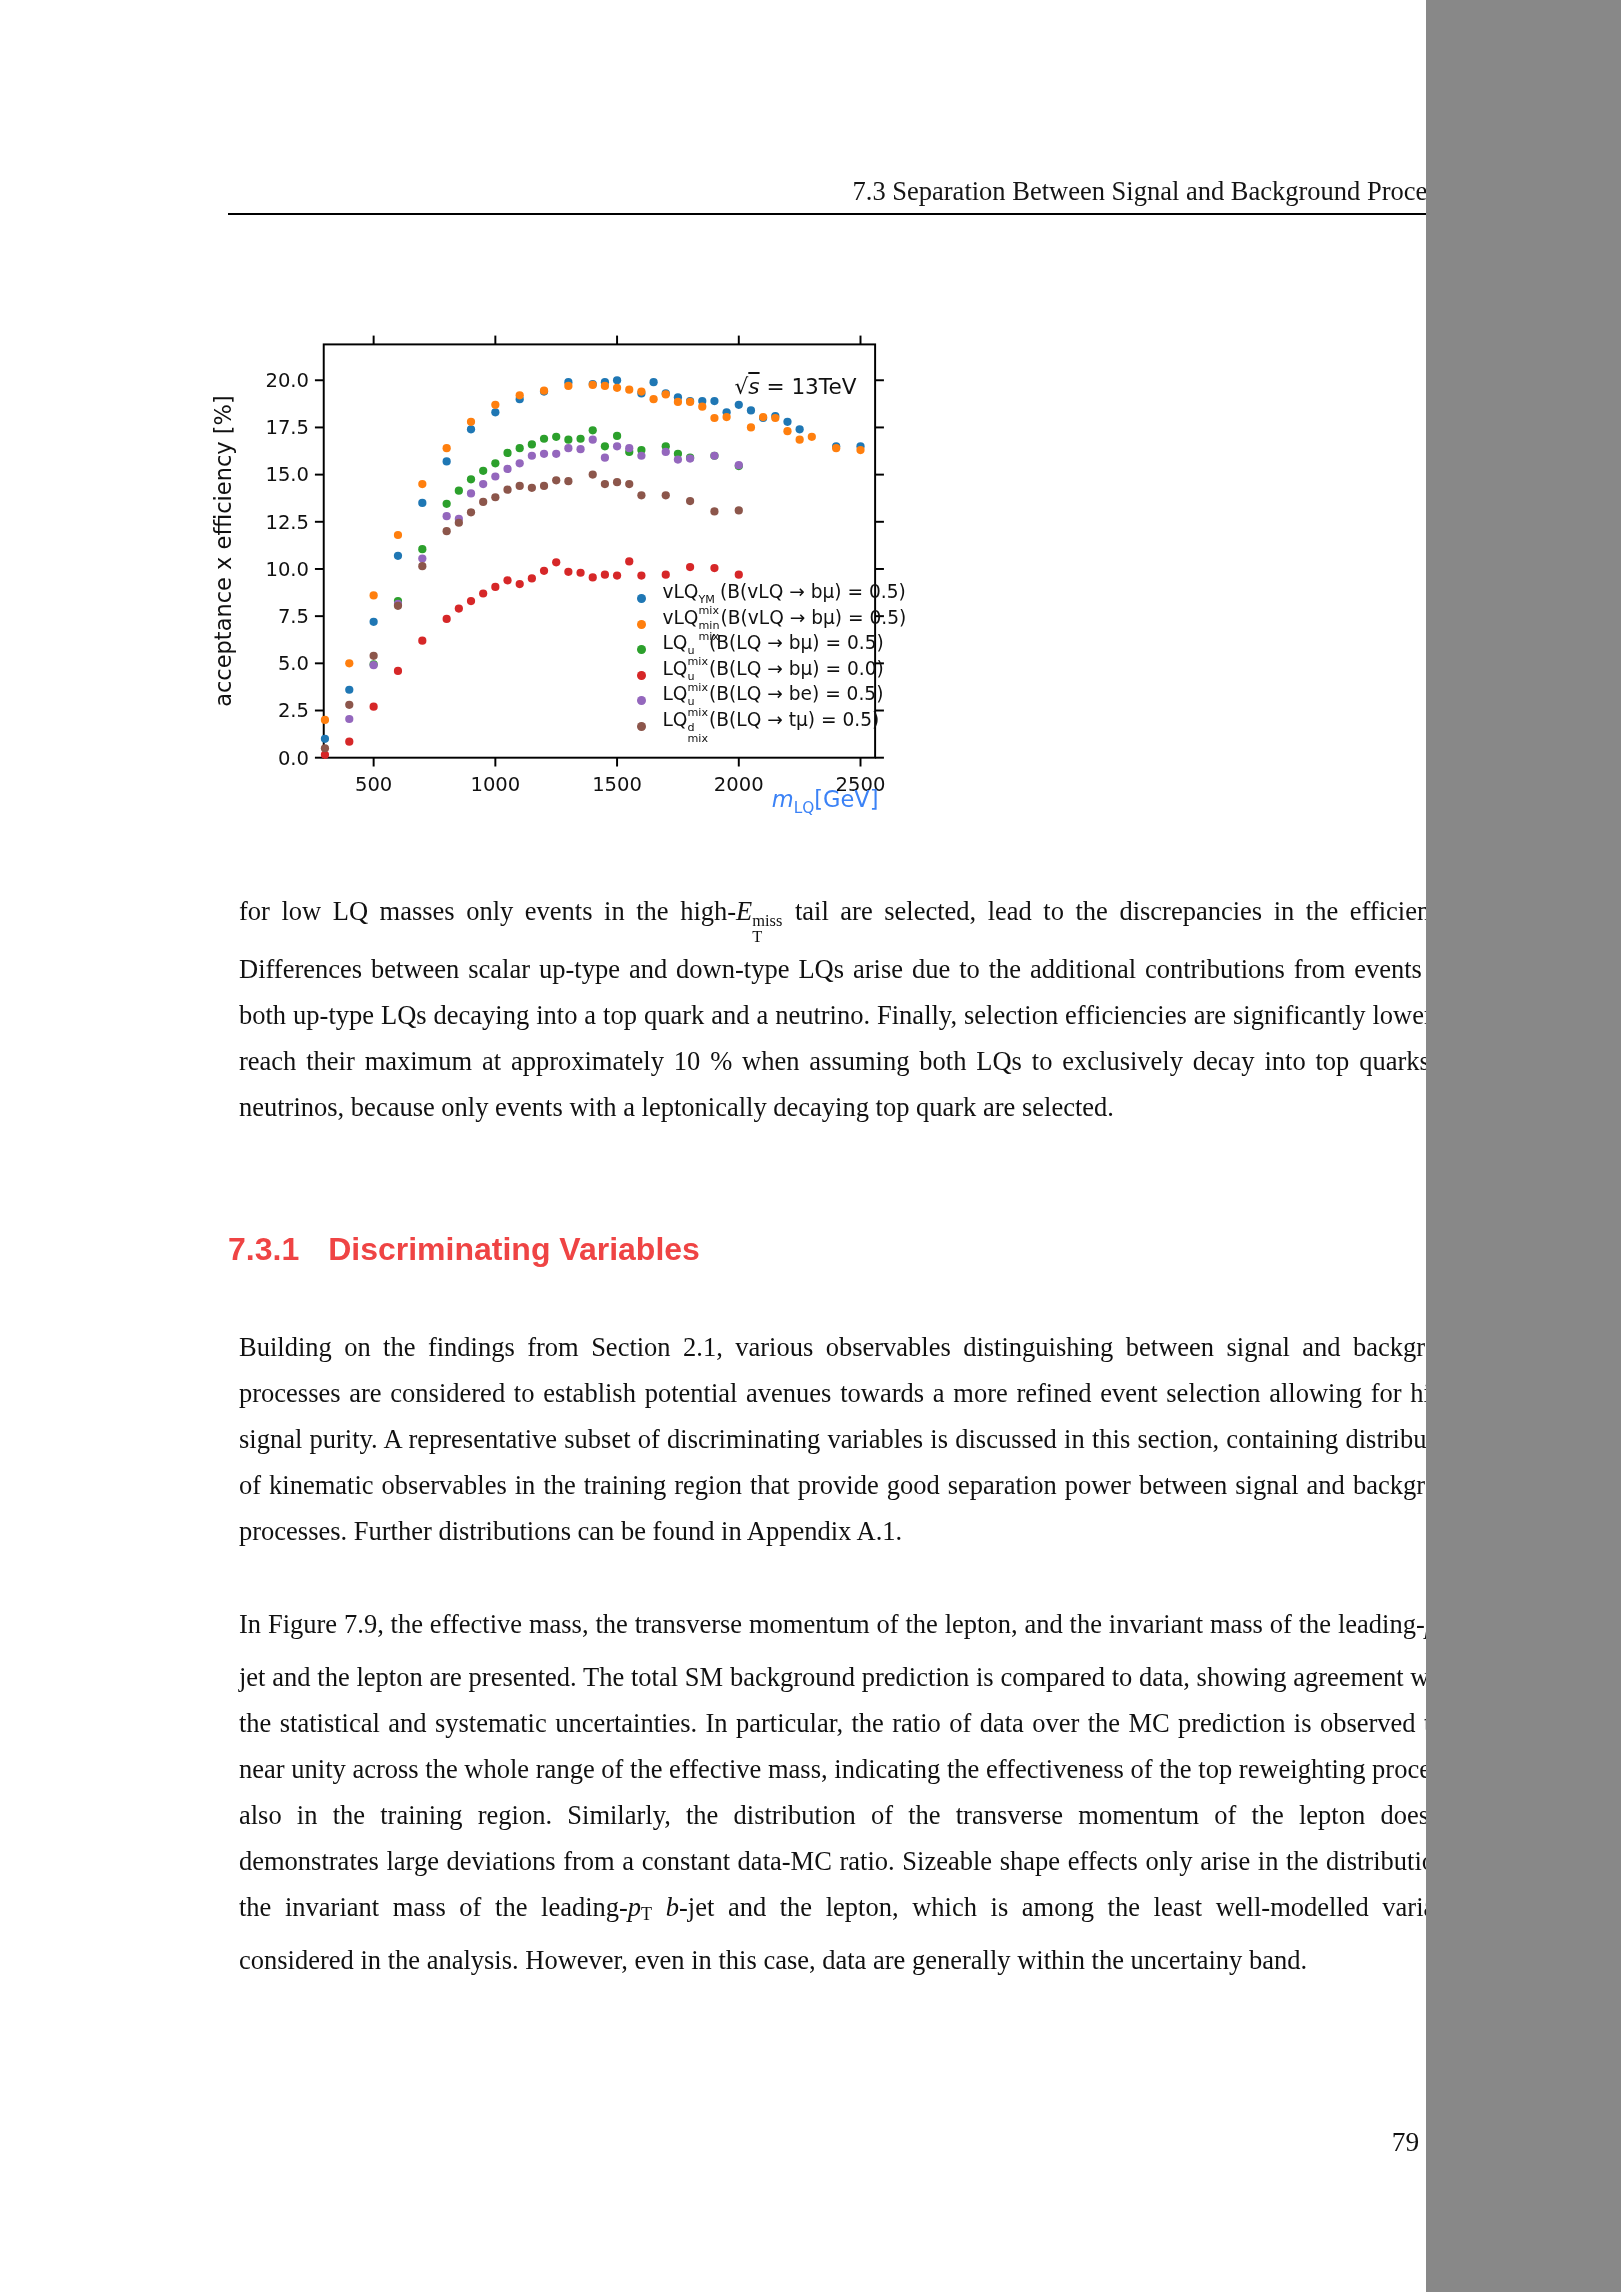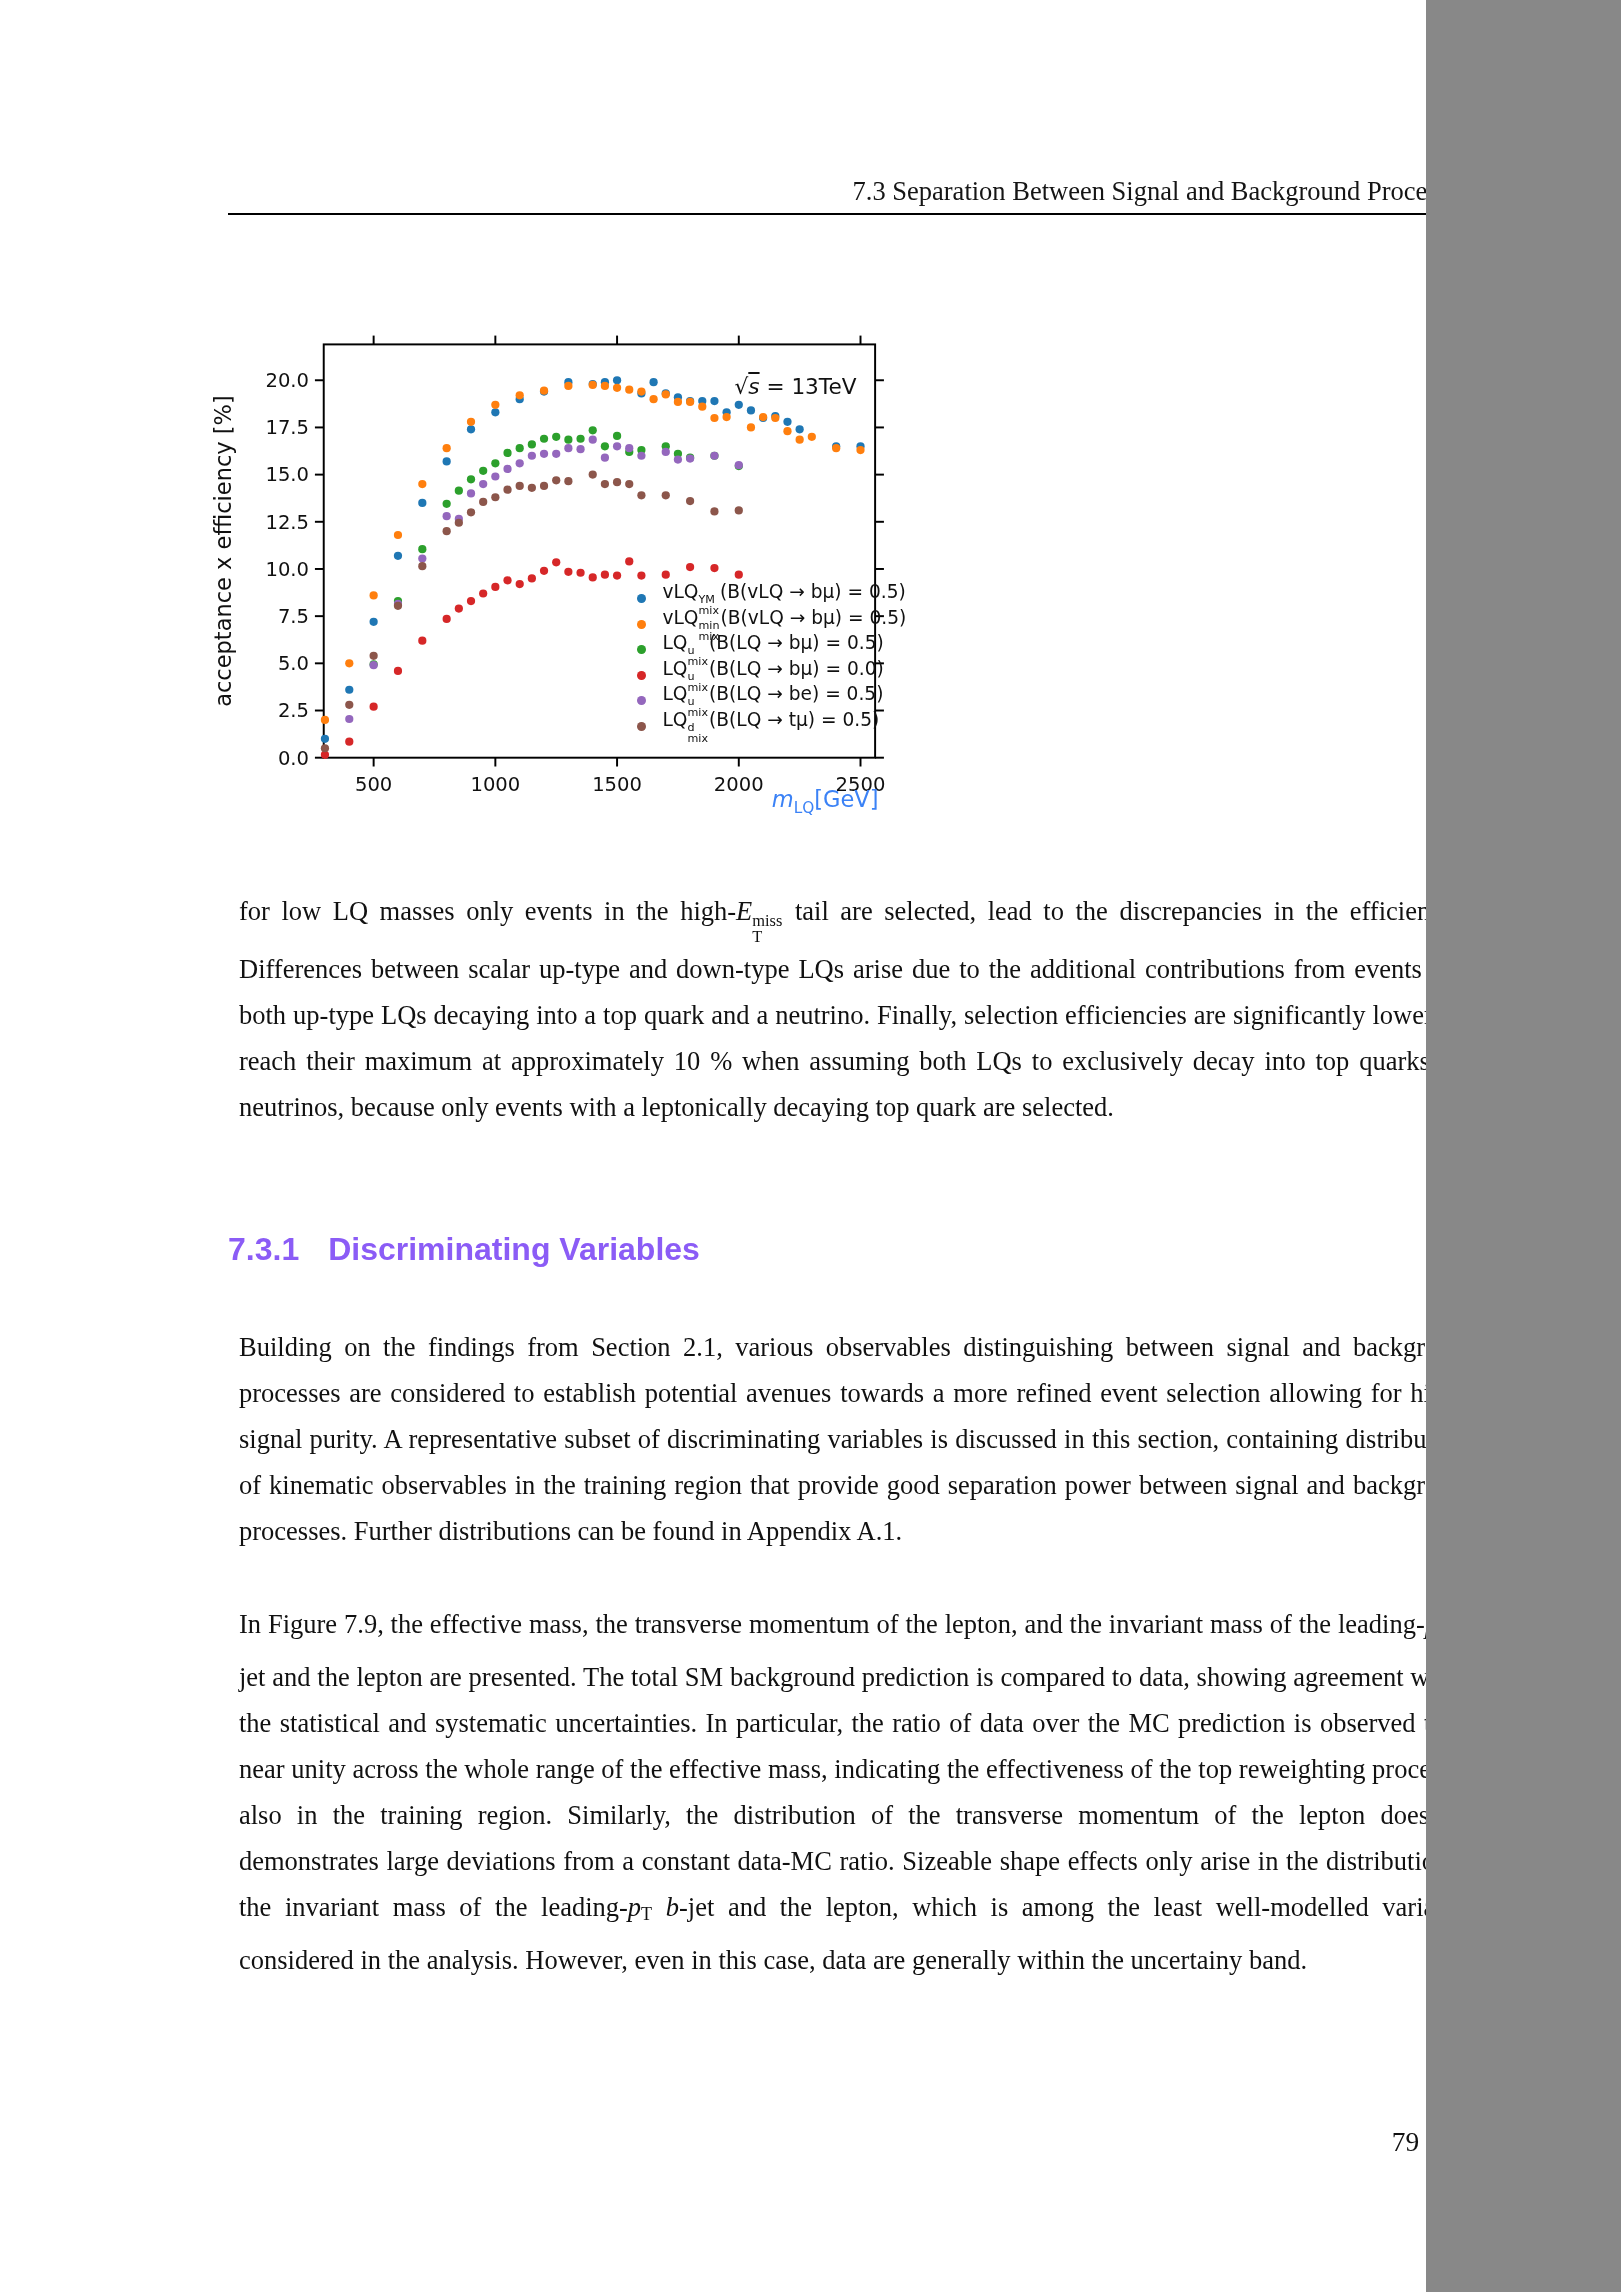--- a/index.html
+++ b/index.html
@@ -41,21 +41,21 @@
         font-size:26.5px;line-height:46px;text-align:justify;}
   .p1{top:877px;}
   .p2{top:1313px;}
   .p3{top:1590px;}
   .body sub,.caption sub{font-size:0.68em;vertical-align:-0.22em;}
   .body .supsub{font-size:0.62em;vertical-align:-0.35em;}
   .body i, .caption i{font-family:"Liberation Serif",serif;}
 
   
   .heading{position:absolute;left:228px;top:1231px;margin:0;
-        font-family:"Liberation Sans",sans-serif;font-weight:bold;font-size:32px;color:#8b5cf6;}
+        font-family:"Liberation Sans",sans-serif;font-weight:bold;font-size:32px;color:#ef4444;}
   .heading .hnum{margin-right:29px;}
 
   .pageno{position:absolute;left:1376px;top:2127px;width:59px;text-align:center;font-size:27.4px;}
 </style>
 </head>
 <body>
 
 <div class="page">
 
   <div class="running-header">7.3 Separation Between Signal and Background Processes</div>

